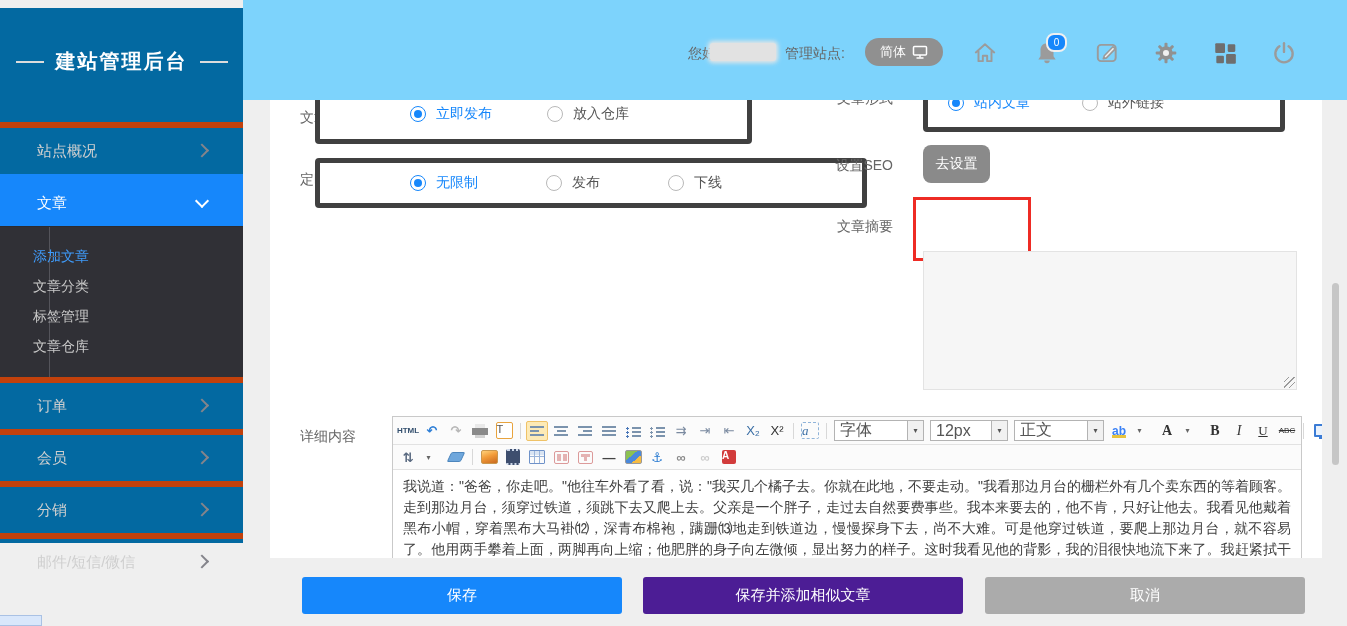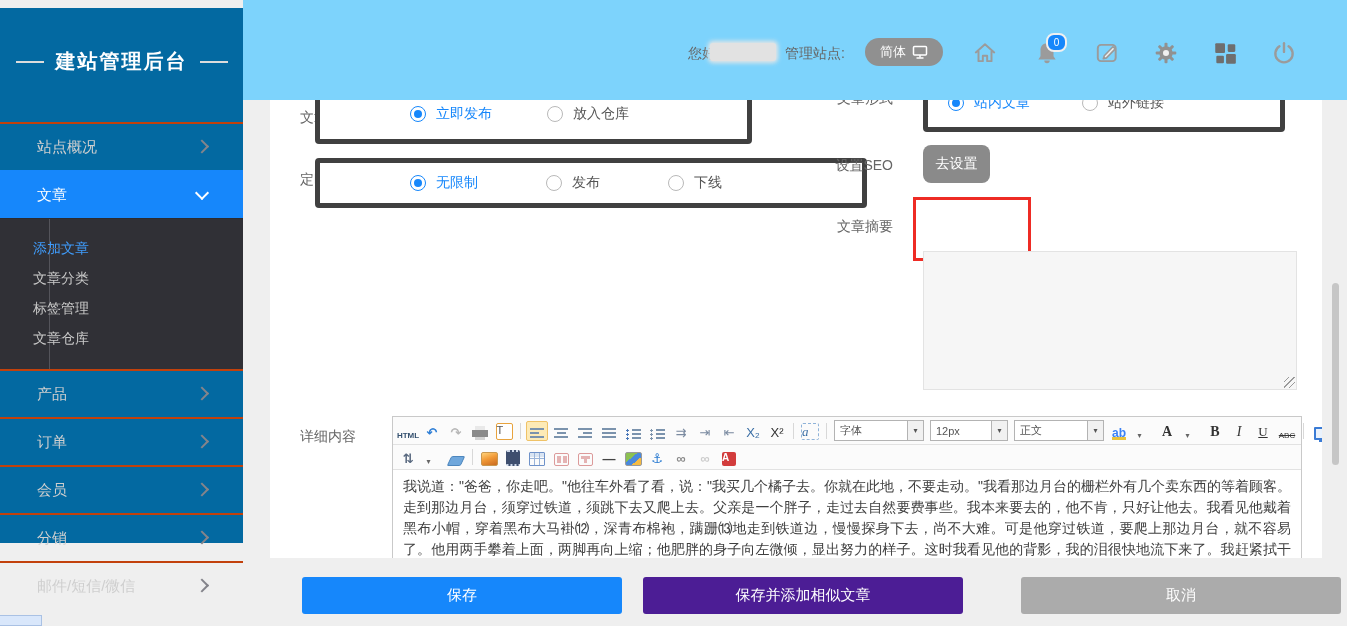--- a/index.html
+++ b/index.html
@@ -5,21 +5,21 @@
   html,body{margin:0;padding:0;}
   body{width:1347px;height:626px;position:relative;overflow:hidden;background:#efefef;
        font-family:"Liberation Sans","DejaVu Sans",sans-serif;-webkit-font-smoothing:antialiased;}
   
   #sidebar{position:absolute;left:0;top:8px;width:243px;height:535px;background:#0369a1;}
   #logo-row{position:absolute;top:40px;left:0;width:100%;display:flex;align-items:center;justify-content:center;}
   .logo-dash{width:28px;height:2px;background:#dcdcdc;margin:0 12px;}
   #logo-title{color:#fff;font-size:20px;font-weight:bold;letter-spacing:2px;}
   #side-menu{position:absolute;top:114px;left:0;width:100%;}
   .side-item{height:46px;line-height:46px;padding-left:37px;font-size:15px;color:#cfcfcf;
-             border-top:2px solid #c2410c;position:relative;cursor:pointer;}
+             border-top:6px solid #c2410c;position:relative;cursor:pointer;}
   .side-item.act{background:#1687fb;color:#fff;border-top-color:#1687fb;}
   .chev{position:absolute;right:36px;top:50%;width:8px;height:8px;
         border-top:2px solid #84848b;border-right:2px solid #84848b;
         transform:translateY(-55%) rotate(45deg);}
   .chev.down{border-color:#fff;transform:translateY(-70%) rotate(135deg);}
   .submenu{background:#303036;padding:14px 0 16px 0;position:relative;border-top:1px solid #2b2b30;}
   .submenu::before{content:'';position:absolute;left:49px;top:0;width:1px;height:150px;background:#54545b;}
   .sub-item{height:30px;line-height:30px;padding-left:33px;font-size:14px;color:#c9c9c9;position:relative;cursor:pointer;}
   .sub-item::before{content:'';position:absolute;left:49px;top:15px;width:14px;height:1px;background:#54545b;}
   .sub-item.on{color:#3f9bfa;}
@@ -51,28 +51,28 @@
   #red-box{position:absolute;left:643px;top:97px;width:112px;height:58px;border:3px solid #ee2b24;}
   #summary-ta{position:absolute;left:653px;top:151px;width:374px;height:139px;background:#f6f6f6;
               border:1px solid #e3e3e3;resize:none;box-sizing:border-box;}
   #ta-grip{position:absolute;left:1014px;top:277px;width:11px;height:11px;
            background:repeating-linear-gradient(135deg,transparent 0 3px,#9a9a9a 3px 4px);}
   
   #editor{position:absolute;left:122px;top:316px;width:910px;height:160px;border:1px solid #c9c9c9;box-sizing:border-box;}
   .tbar{display:flex;align-items:center;padding:0 4px;background:#fbfbfb;border-bottom:1px solid #e2e2e2;gap:2px;}
   #tbar1{height:27px;}
   #tbar2{height:24px;}
-  .tb-icon{display:inline-flex;align-items:flex-end;justify-content:center;width:20px;height:18px;
+  .tb-icon{display:inline-flex;align-items:center;justify-content:center;width:20px;height:18px;
            font-size:13px;color:#666;cursor:pointer;border:1px solid transparent;border-radius:2px;flex:none;}
   .tb-icon.on{background:#fdeab6;border-color:#efc267;}
   .tb-sep{width:1px;height:16px;background:#d8d8d8;margin:0 3px;flex:none;}
   .tb-gap{flex:1;}
   .tb-select{height:19px;border:1px solid #b3b3b3;background:#fff;display:flex;align-items:center;
              margin:0 2px;cursor:pointer;flex:none;}
-  .ts-txt{flex:1;font-size:11px;color:#555;padding:0 5px;white-space:nowrap;overflow:hidden;}
+  .ts-txt{flex:1;font-size:16px;color:#555;padding:0 5px;white-space:nowrap;overflow:hidden;}
   .ts-arr{width:15px;height:100%;border-left:1px solid #b3b3b3;background:#f1f1f1;display:flex;
           align-items:center;justify-content:center;font-size:8px;color:#555;}
   .html-g{font-size:8px;font-weight:bold;color:#334f6e;letter-spacing:0;}
   .sh{width:16px;height:14px;display:inline-block;background-repeat:no-repeat;}
   .bars-left{background-image:linear-gradient(#7b93ad,#7b93ad),linear-gradient(#7b93ad,#7b93ad),linear-gradient(#7b93ad,#7b93ad),linear-gradient(#7b93ad,#7b93ad);
     background-size:14px 2px,9px 2px,14px 2px,9px 2px;background-position:1px 2px,1px 6px,1px 10px,1px 14px;}
   .bars-center{background-image:linear-gradient(#7b93ad,#7b93ad),linear-gradient(#7b93ad,#7b93ad),linear-gradient(#7b93ad,#7b93ad),linear-gradient(#7b93ad,#7b93ad);
     background-size:14px 2px,9px 2px,14px 2px,9px 2px;background-position:1px 2px,center 6px,1px 10px,center 14px;}
   .bars-right{background-image:linear-gradient(#7b93ad,#7b93ad),linear-gradient(#7b93ad,#7b93ad),linear-gradient(#7b93ad,#7b93ad),linear-gradient(#7b93ad,#7b93ad);
     background-size:14px 2px,9px 2px,14px 2px,9px 2px;background-position:1px 2px,right 1px top 6px,1px 10px,right 1px top 14px;}
@@ -111,42 +111,41 @@
   .sh.monitor{border:2px solid #3a7bd5;background:#eaf2fc;width:13px;height:9px;border-radius:1px;position:relative;}
   .sh.monitor::after{content:'';position:absolute;left:3px;bottom:-4px;width:7px;height:2px;background:#3a7bd5;}
   #ed-content{position:absolute;left:0;right:0;top:51px;bottom:0;padding:8px 10px 0 10px;
               font-size:14px;line-height:21px;color:#404040;text-align:justify;overflow:hidden;cursor:text;}
   
   #scroll-thumb{position:absolute;left:1332px;top:283px;width:7px;height:182px;background:#c6c6c6;border-radius:4px;}
   .foot-btn{position:absolute;top:577px;width:320px;height:37px;border:none;border-radius:3px;
             color:#fff;font-size:15px;cursor:pointer;}
   #btn-save{left:302px;background:#1687fb;}
   #btn-save-add{left:643px;background:#4c1d95;}
-  #btn-cancel{left:985px;background:#ababab;margin-left:36px;}
+  #btn-cancel{left:985px;background:#ababab;}
   #mini-tip{position:absolute;left:0;top:615px;width:42px;height:11px;background:#d9e7fb;border:1px solid #a9c1e4;border-left:none;box-sizing:border-box;}
 </style>
 </head>
 <body>
 
 <div id="sidebar">
   <div id="logo-row">
     <span class="logo-dash"></span>
     <span id="logo-title">建站管理后台</span>
     <span class="logo-dash"></span>
   </div>
   <div id="side-menu">
       <div class="side-item"><span>站点概况</span><span class="chev"></span></div>
       <div class="side-item act"><span>文章</span><span class="chev down"></span></div>
       <div class="submenu">
         <div class="sub-item on">添加文章</div>
         <div class="sub-item">文章分类</div>
         <div class="sub-item">标签管理</div>
         <div class="sub-item">文章仓库</div>
       </div>
-      <div class="side-item"><span>产品</span><span class="chev"></span></div>
       <div class="side-item"><span>订单</span><span class="chev"></span></div>
       <div class="side-item"><span>会员</span><span class="chev"></span></div>
       <div class="side-item"><span>分销</span><span class="chev"></span></div>
       <div class="side-item"><span>邮件/短信/微信</span><span class="chev"></span></div>
     </div>
 </div>
 
 <div id="header">
   <span class="htext" style="left:445px">您好</span>
   <span id="blur-name"></span>

